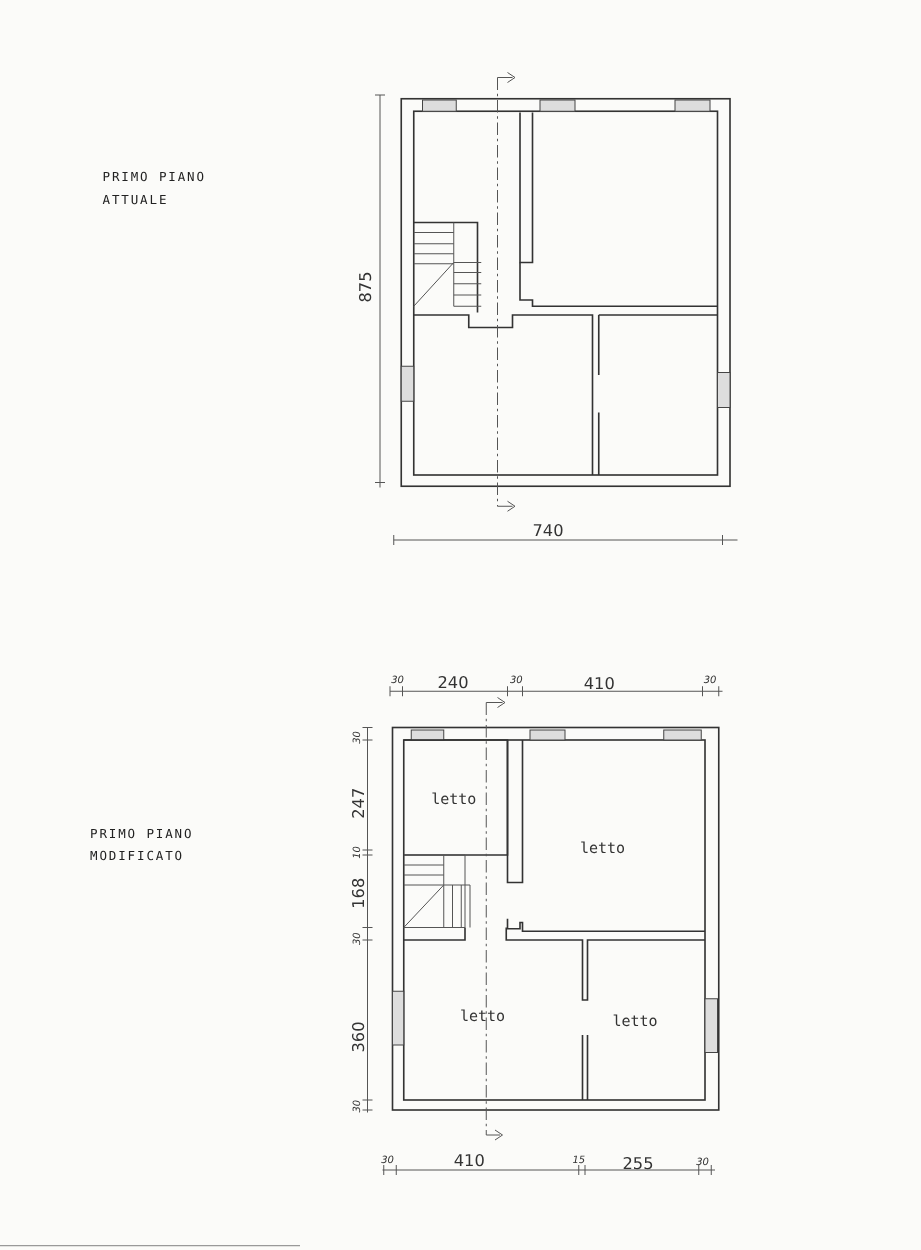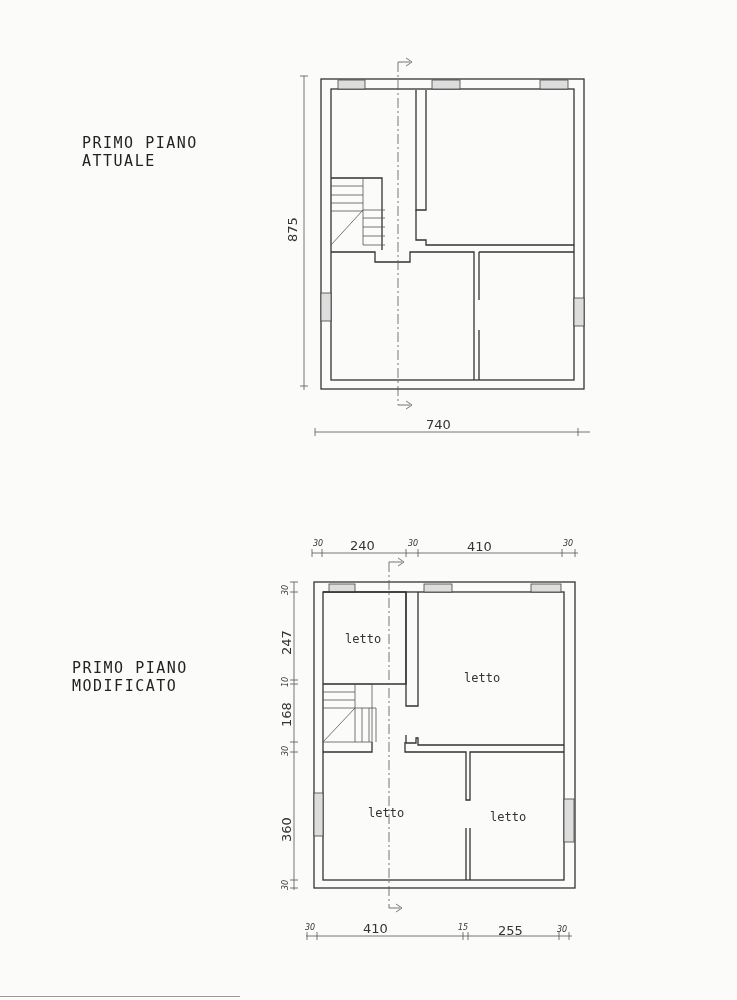--- a/index.html
+++ b/index.html
@@ -1,21 +1,21 @@
 <!DOCTYPE html>
 <html><head>
 <meta charset="utf-8">
 <style>
   html, body { margin: 0; padding: 0; }
   body {
     width: 737px; height: 1000px; background: #fbfbf9; position: relative; overflow: hidden;
     font-family: "DejaVu Sans", sans-serif; color: #2a2a2a;
   }
   .title {
-    position: absolute; font-family: "DejaVu Sans Mono", monospace; font-size: 15px;
+    position: absolute; font-family: "DejaVu Sans Mono", monospace; font-size: 10px;
     letter-spacing: 1.5px; line-height: 18px; color: #222;
   }
   svg { position: absolute; left: 0; top: 0; }
   .dim { font-family: "DejaVu Sans", sans-serif; font-size: 13px; fill: #333; }
   .dim-small { font-family: "DejaVu Sans", sans-serif; font-size: 8px; font-style: italic; fill: #333; }
   .room { font-family: "DejaVu Sans Mono", monospace; font-size: 12px; fill: #333; }
   .w { stroke: #333; stroke-width: 1.3; fill: none; }
   .thin { stroke: #555; stroke-width: 0.8; fill: none; }
   .axis { stroke: #555; stroke-width: 0.8; stroke-dasharray: 10 3 2 3; fill: none; }
   .win { stroke: #444; stroke-width: 0.8; fill: #ddd; }

